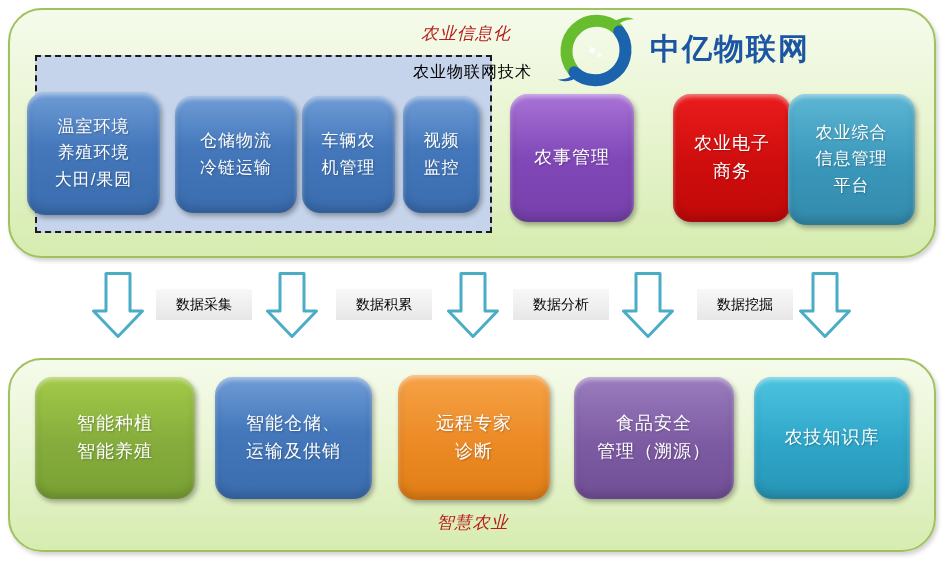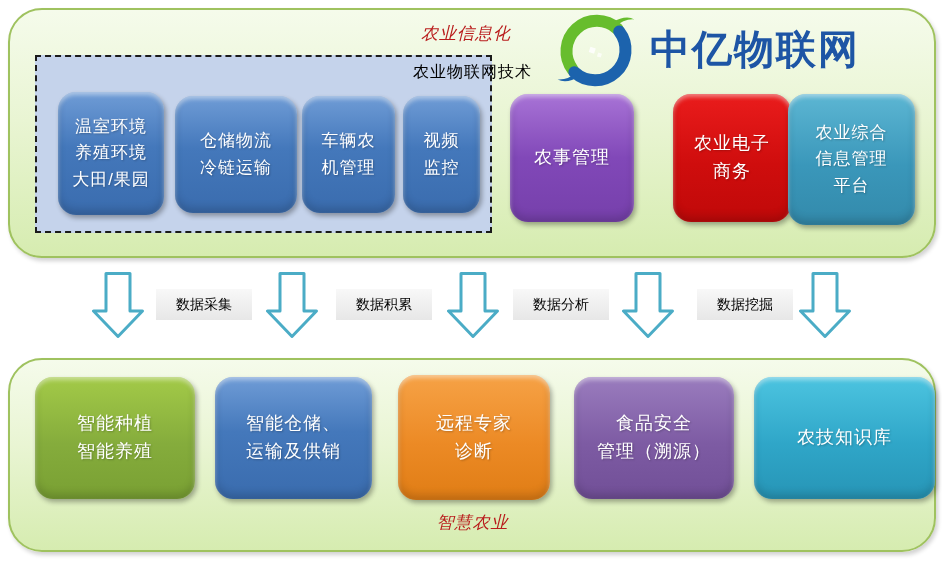--- a/index.html
+++ b/index.html
@@ -93,39 +93,39 @@
     font-size: 14px;
     color: #000000;
     background: linear-gradient(180deg, #f8f8f8 0%, #e7e7e7 100%);
   }
 
   
   #brand { position: absolute; left: 556px; top: 9px; height: 80px; display: flex; align-items: center; }
   #brand-logo { width: 80px; height: 80px; }
   #brand-name {
     margin-left: 14px;
-    font-size: 40px;
+    font-size: 30px;
     font-weight: bold;
     color: #1d55a5;
     letter-spacing: 2px;
     white-space: nowrap;
   }
 </style>
 </head>
 <body>
 
 <div id="stage">
 
   <div class="panel" id="panel-top"></div>
   <div class="section-label" id="label-top">农业信息化</div>
 
   <div id="iot-group"></div>
   <div id="iot-group-title">农业物联网技术</div>
 
-  <div class="card c-blue" style="left:58px; top:92px; width:106px; height:123px;">温室环境
+  <div class="card c-blue" style="left:27px; top:92px; width:133px; height:123px;">温室环境
 养殖环境
 大田/果园</div>
   <div class="card c-blue" style="left:175px; top:96px; width:122px; height:117px;">仓储物流
 冷链运输</div>
   <div class="card c-blue" style="left:302px; top:96px; width:93px; height:117px;">车辆农
 机管理</div>
   <div class="card c-blue" style="left:403px; top:96px; width:77px; height:117px;">视频
 监控</div>
 
   <div class="card c-purple big" style="left:510px; top:94px; width:124px; height:128px;">农事管理</div>
@@ -172,15 +172,15 @@
   <div class="section-label" id="label-bottom">智慧农业</div>
 
   <div class="card c-green big" style="left:35px; top:377px; width:160px; height:122px;">智能种植
 智能养殖</div>
   <div class="card c-blue big" style="left:215px; top:377px; width:157px; height:122px;">智能仓储、
 运输及供销</div>
   <div class="card c-orange big" style="left:398px; top:375px; width:152px; height:125px;">远程专家
 诊断</div>
   <div class="card c-purple2 big" style="left:574px; top:377px; width:160px; height:122px;">食品安全
 管理（溯源）</div>
-  <div class="card c-teal2 big" style="left:754px; top:377px; width:181px; height:122px;">农技知识库</div>
+  <div class="card c-teal2 big" style="left:754px; top:377px; width:156px; height:122px;">农技知识库</div>
 
 </div>
 
 </body></html>

